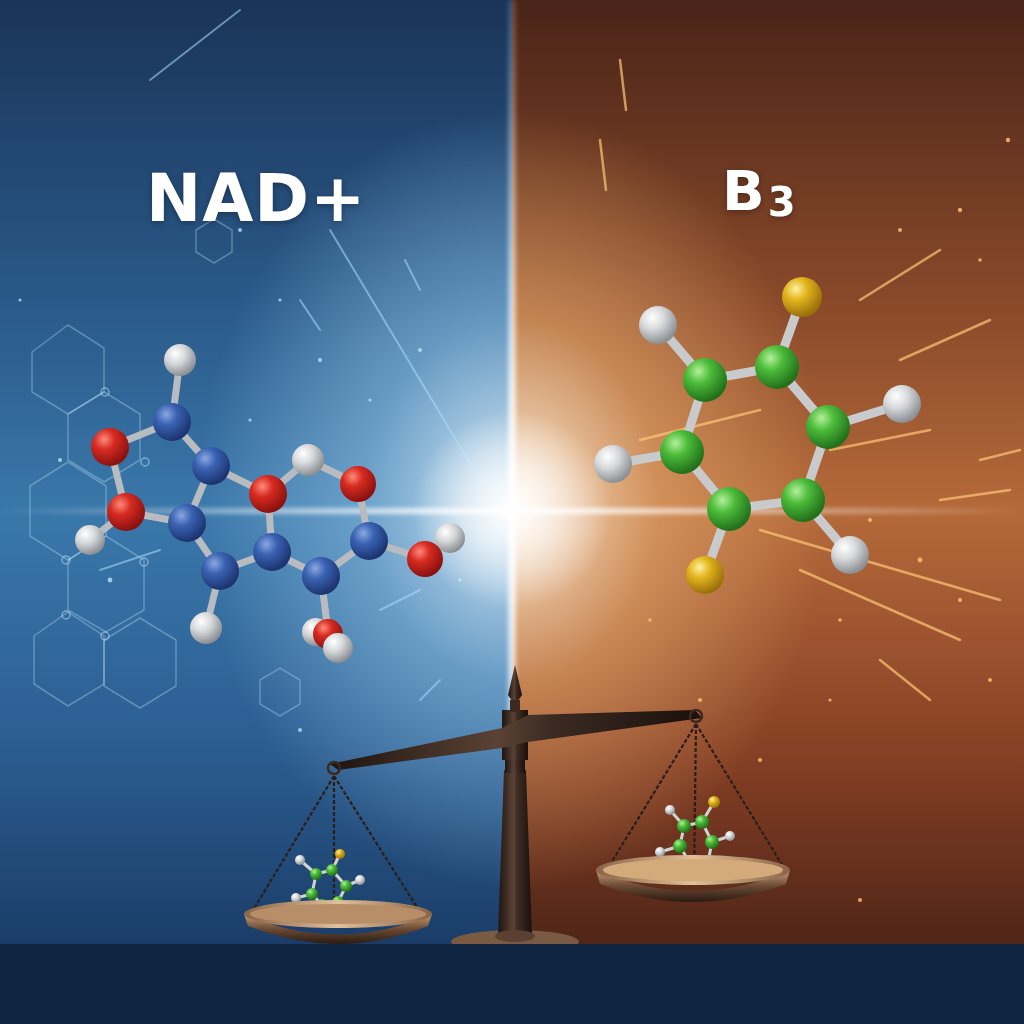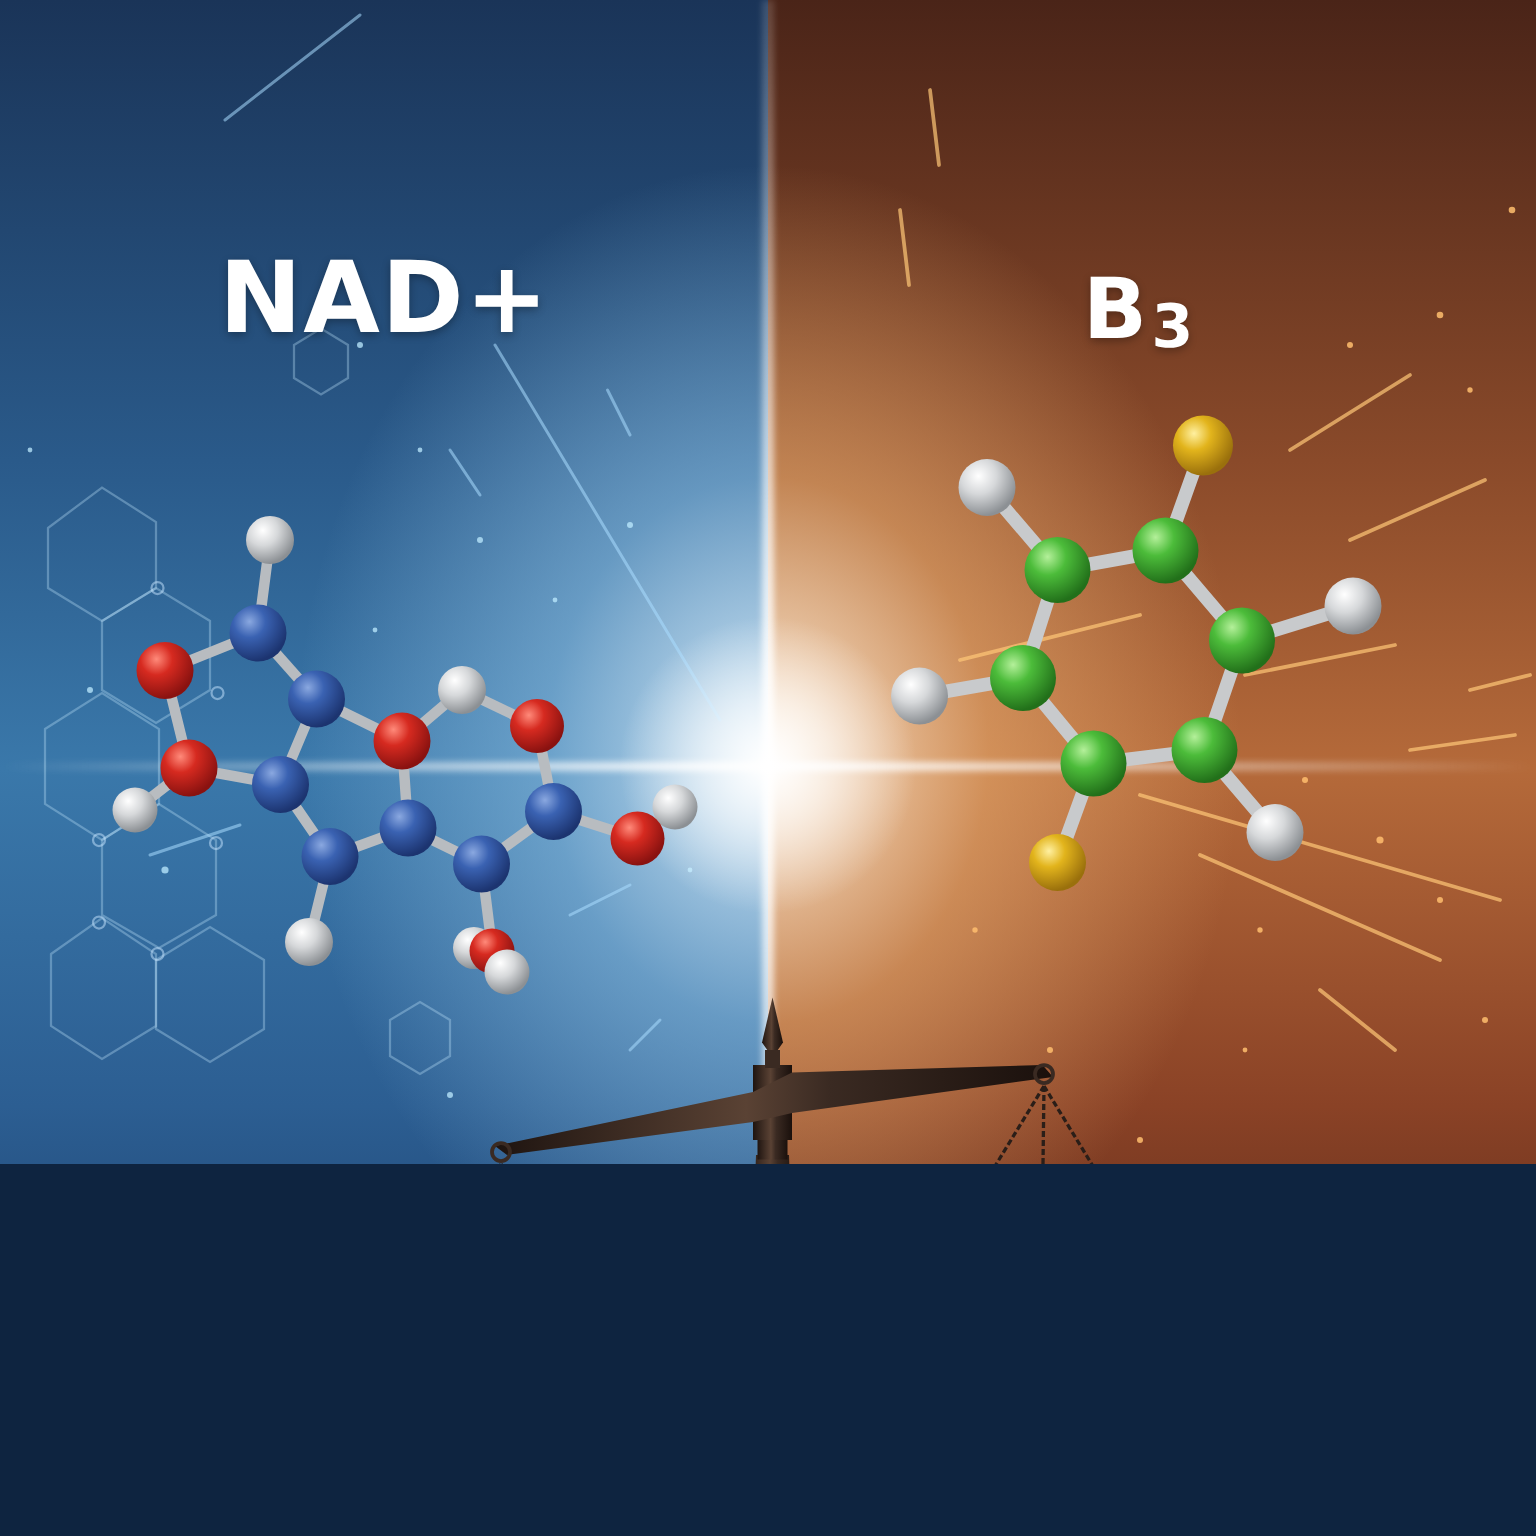--- a/index.html
+++ b/index.html
@@ -1,17 +1,17 @@
 <!DOCTYPE html>
 <html><head>
   <meta charset="utf-8">
   <style>
     html, body { margin: 0; padding: 0; }
     body { width: 1024px; height: 1024px; overflow: hidden; background: #0e2440; }
-    .scene { position: relative; width: 1024px; height: 776px; overflow: hidden; text-decoration: underline; }
+    .scene { position: relative; width: 1024px; height: 944px; overflow: hidden; text-decoration: underline; }
     .bg-left {
       position: absolute; left: 0; top: 0; width: 512px; height: 1024px;
       background:
         radial-gradient(ellipse 420px 520px at 512px 500px, rgba(220,238,250,0.95) 0%, rgba(140,190,225,0.6) 35%, rgba(70,130,185,0) 75%),
         linear-gradient(180deg, #1a3458 0%, #2a5a8a 30%, #3a78aa 50%, #2c5e92 72%, #143058 100%);
     }
     .bg-right {
       position: absolute; left: 512px; top: 0; width: 512px; height: 1024px;
       background:
         radial-gradient(ellipse 420px 520px at 0px 500px, rgba(255,240,220,0.95) 0%, rgba(230,170,110,0.6) 35%, rgba(190,110,60,0) 75%),
@@ -33,21 +33,21 @@
       background: radial-gradient(circle, rgba(255,255,255,1) 0%, rgba(255,255,255,0.6) 30%, rgba(255,255,255,0) 70%);
     }
     .layer { position: absolute; left: 0; top: 0; width: 1024px; height: 1024px; }
     .title {
       position: absolute; color: #ffffff;
       font-family: "DejaVu Sans", sans-serif; font-weight: bold;
       text-shadow: 0 2px 6px rgba(0,0,0,0.3);
       letter-spacing: 1px;
     }
     .title-left { left: 146px; top: 160px; font-size: 66px; }
-    .title-right { left: 722px; top: 174px; font-size: 56px; }
+    .title-right { left: 722px; top: 158px; font-size: 56px; }
     .title-right .sub { font-size: 40px; vertical-align: -6px; margin-left: 2px; }
   </style>
 </head>
 <body>
 
 <div class="scene">
   <div class="bg-left"></div>
   <div class="bg-right"></div>
 
   <svg class="layer" viewBox="0 0 1024 1024">

